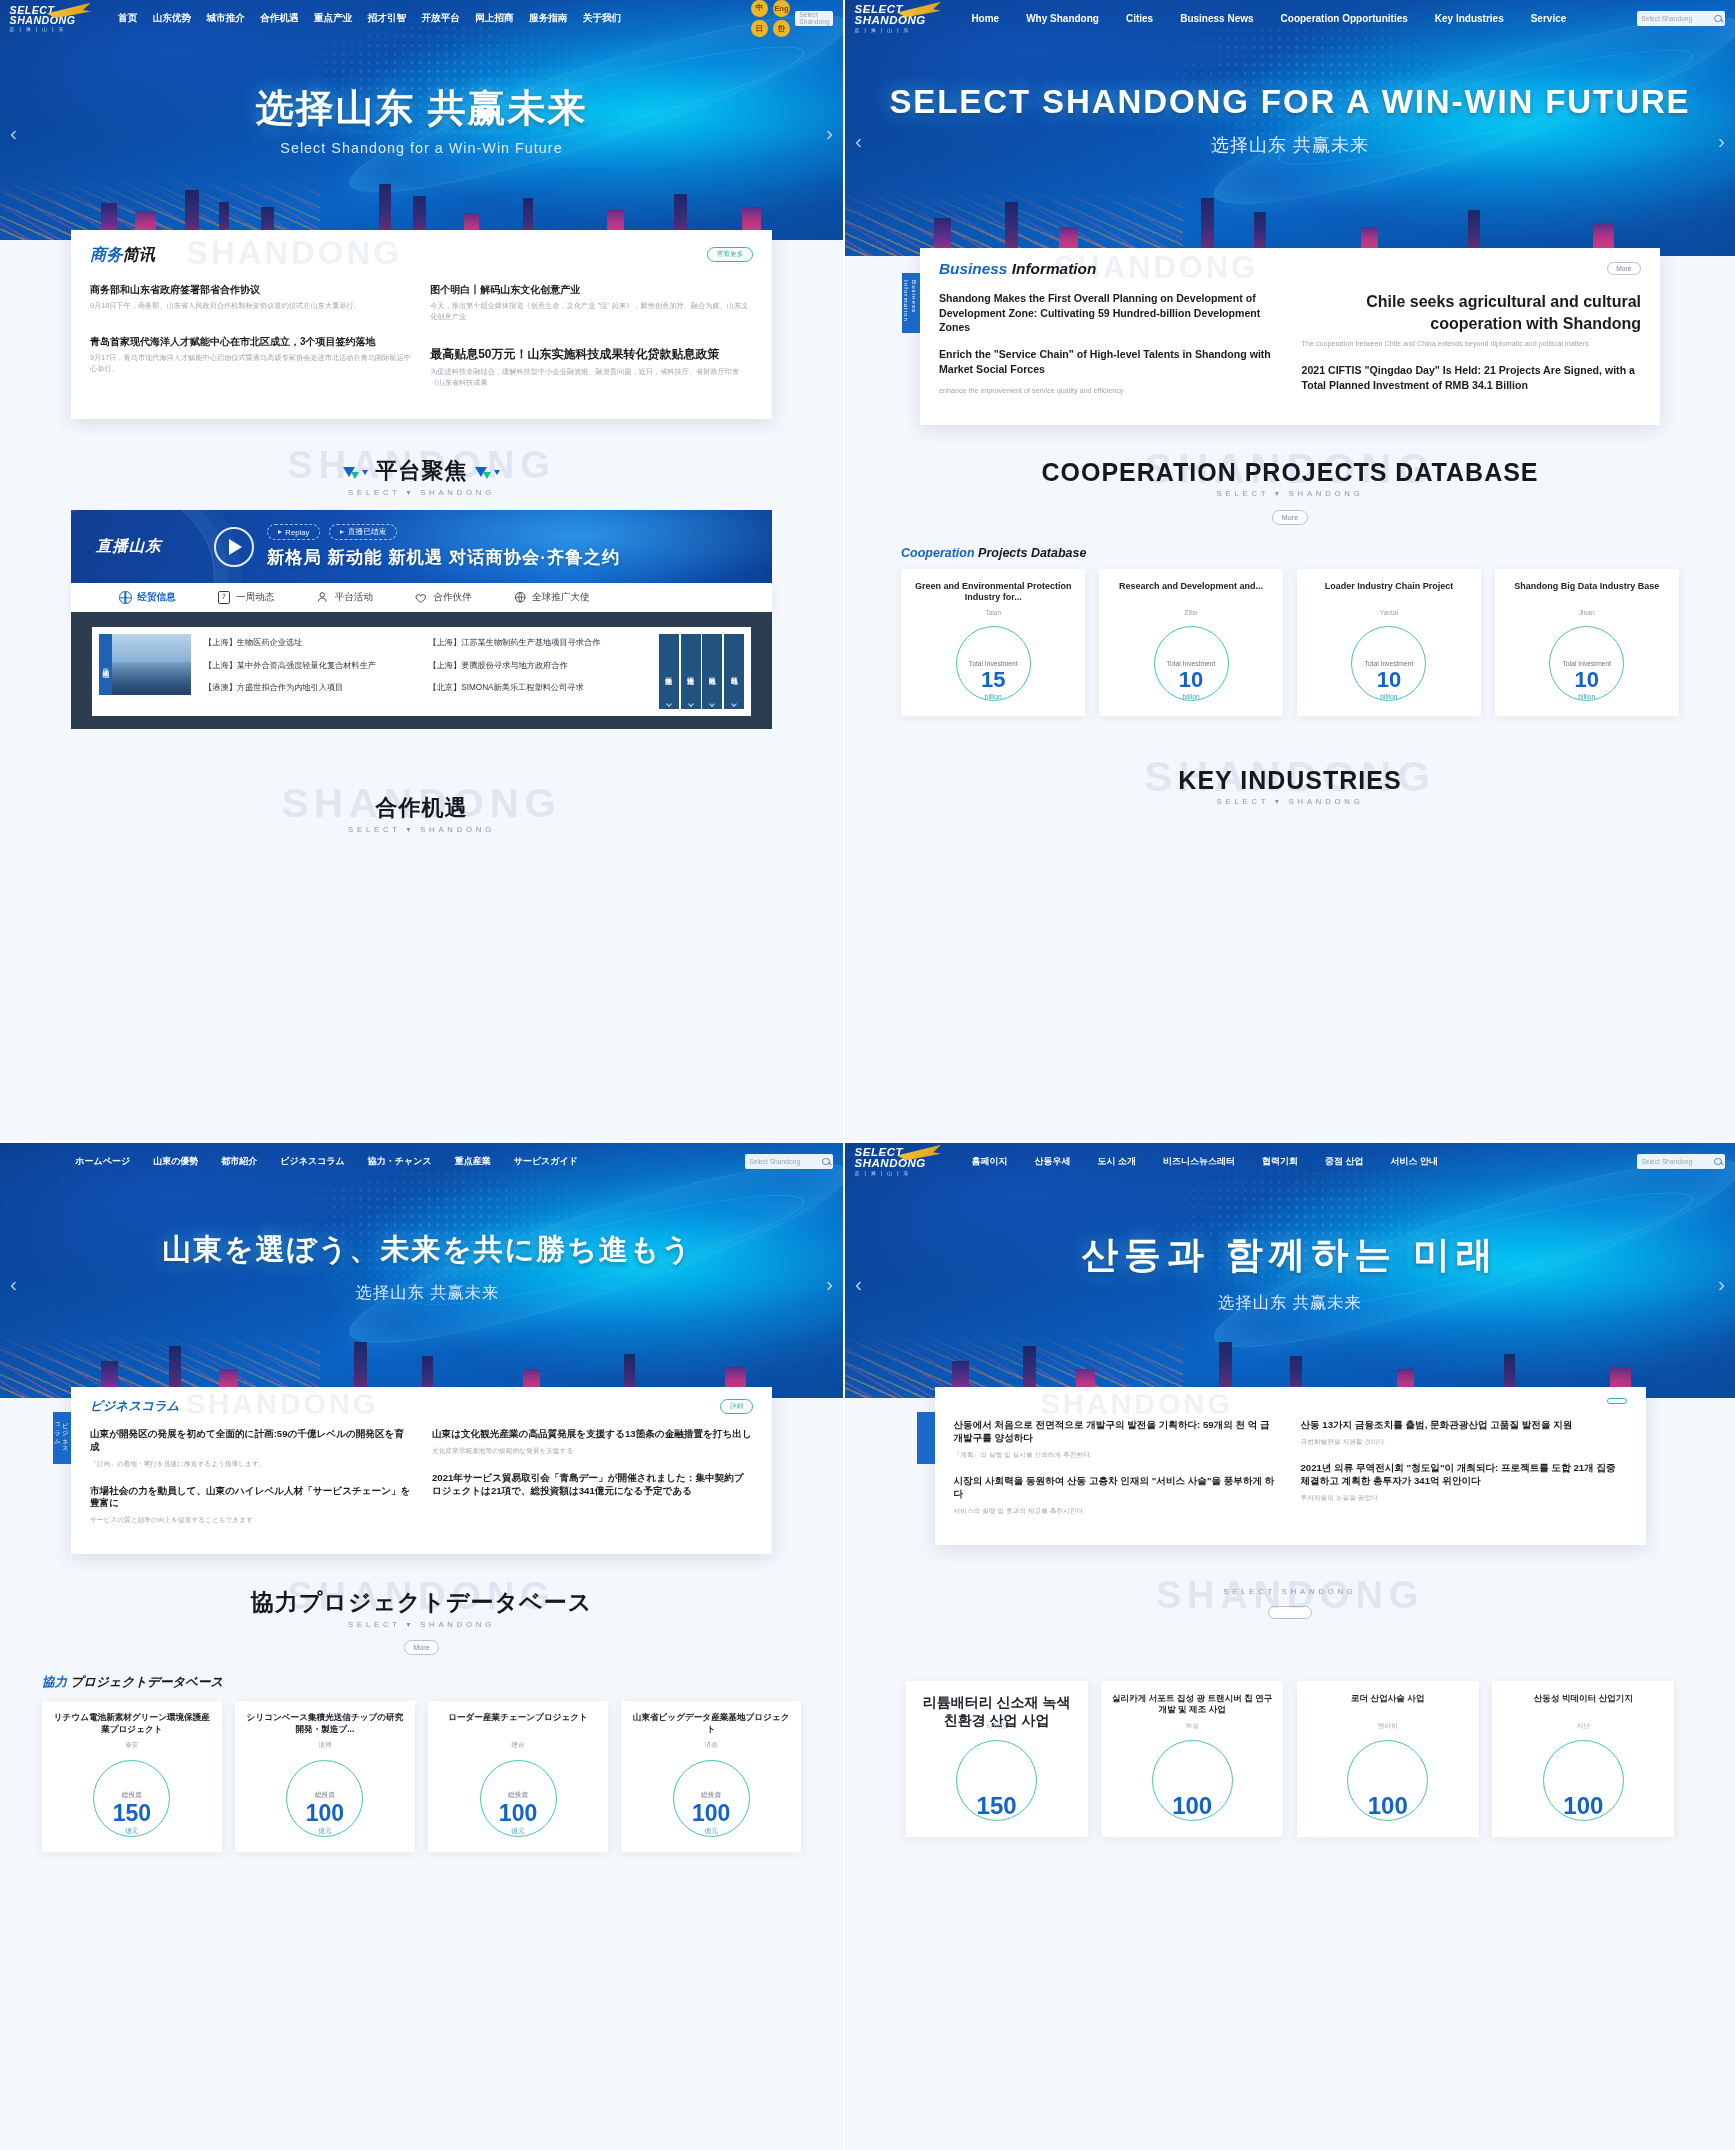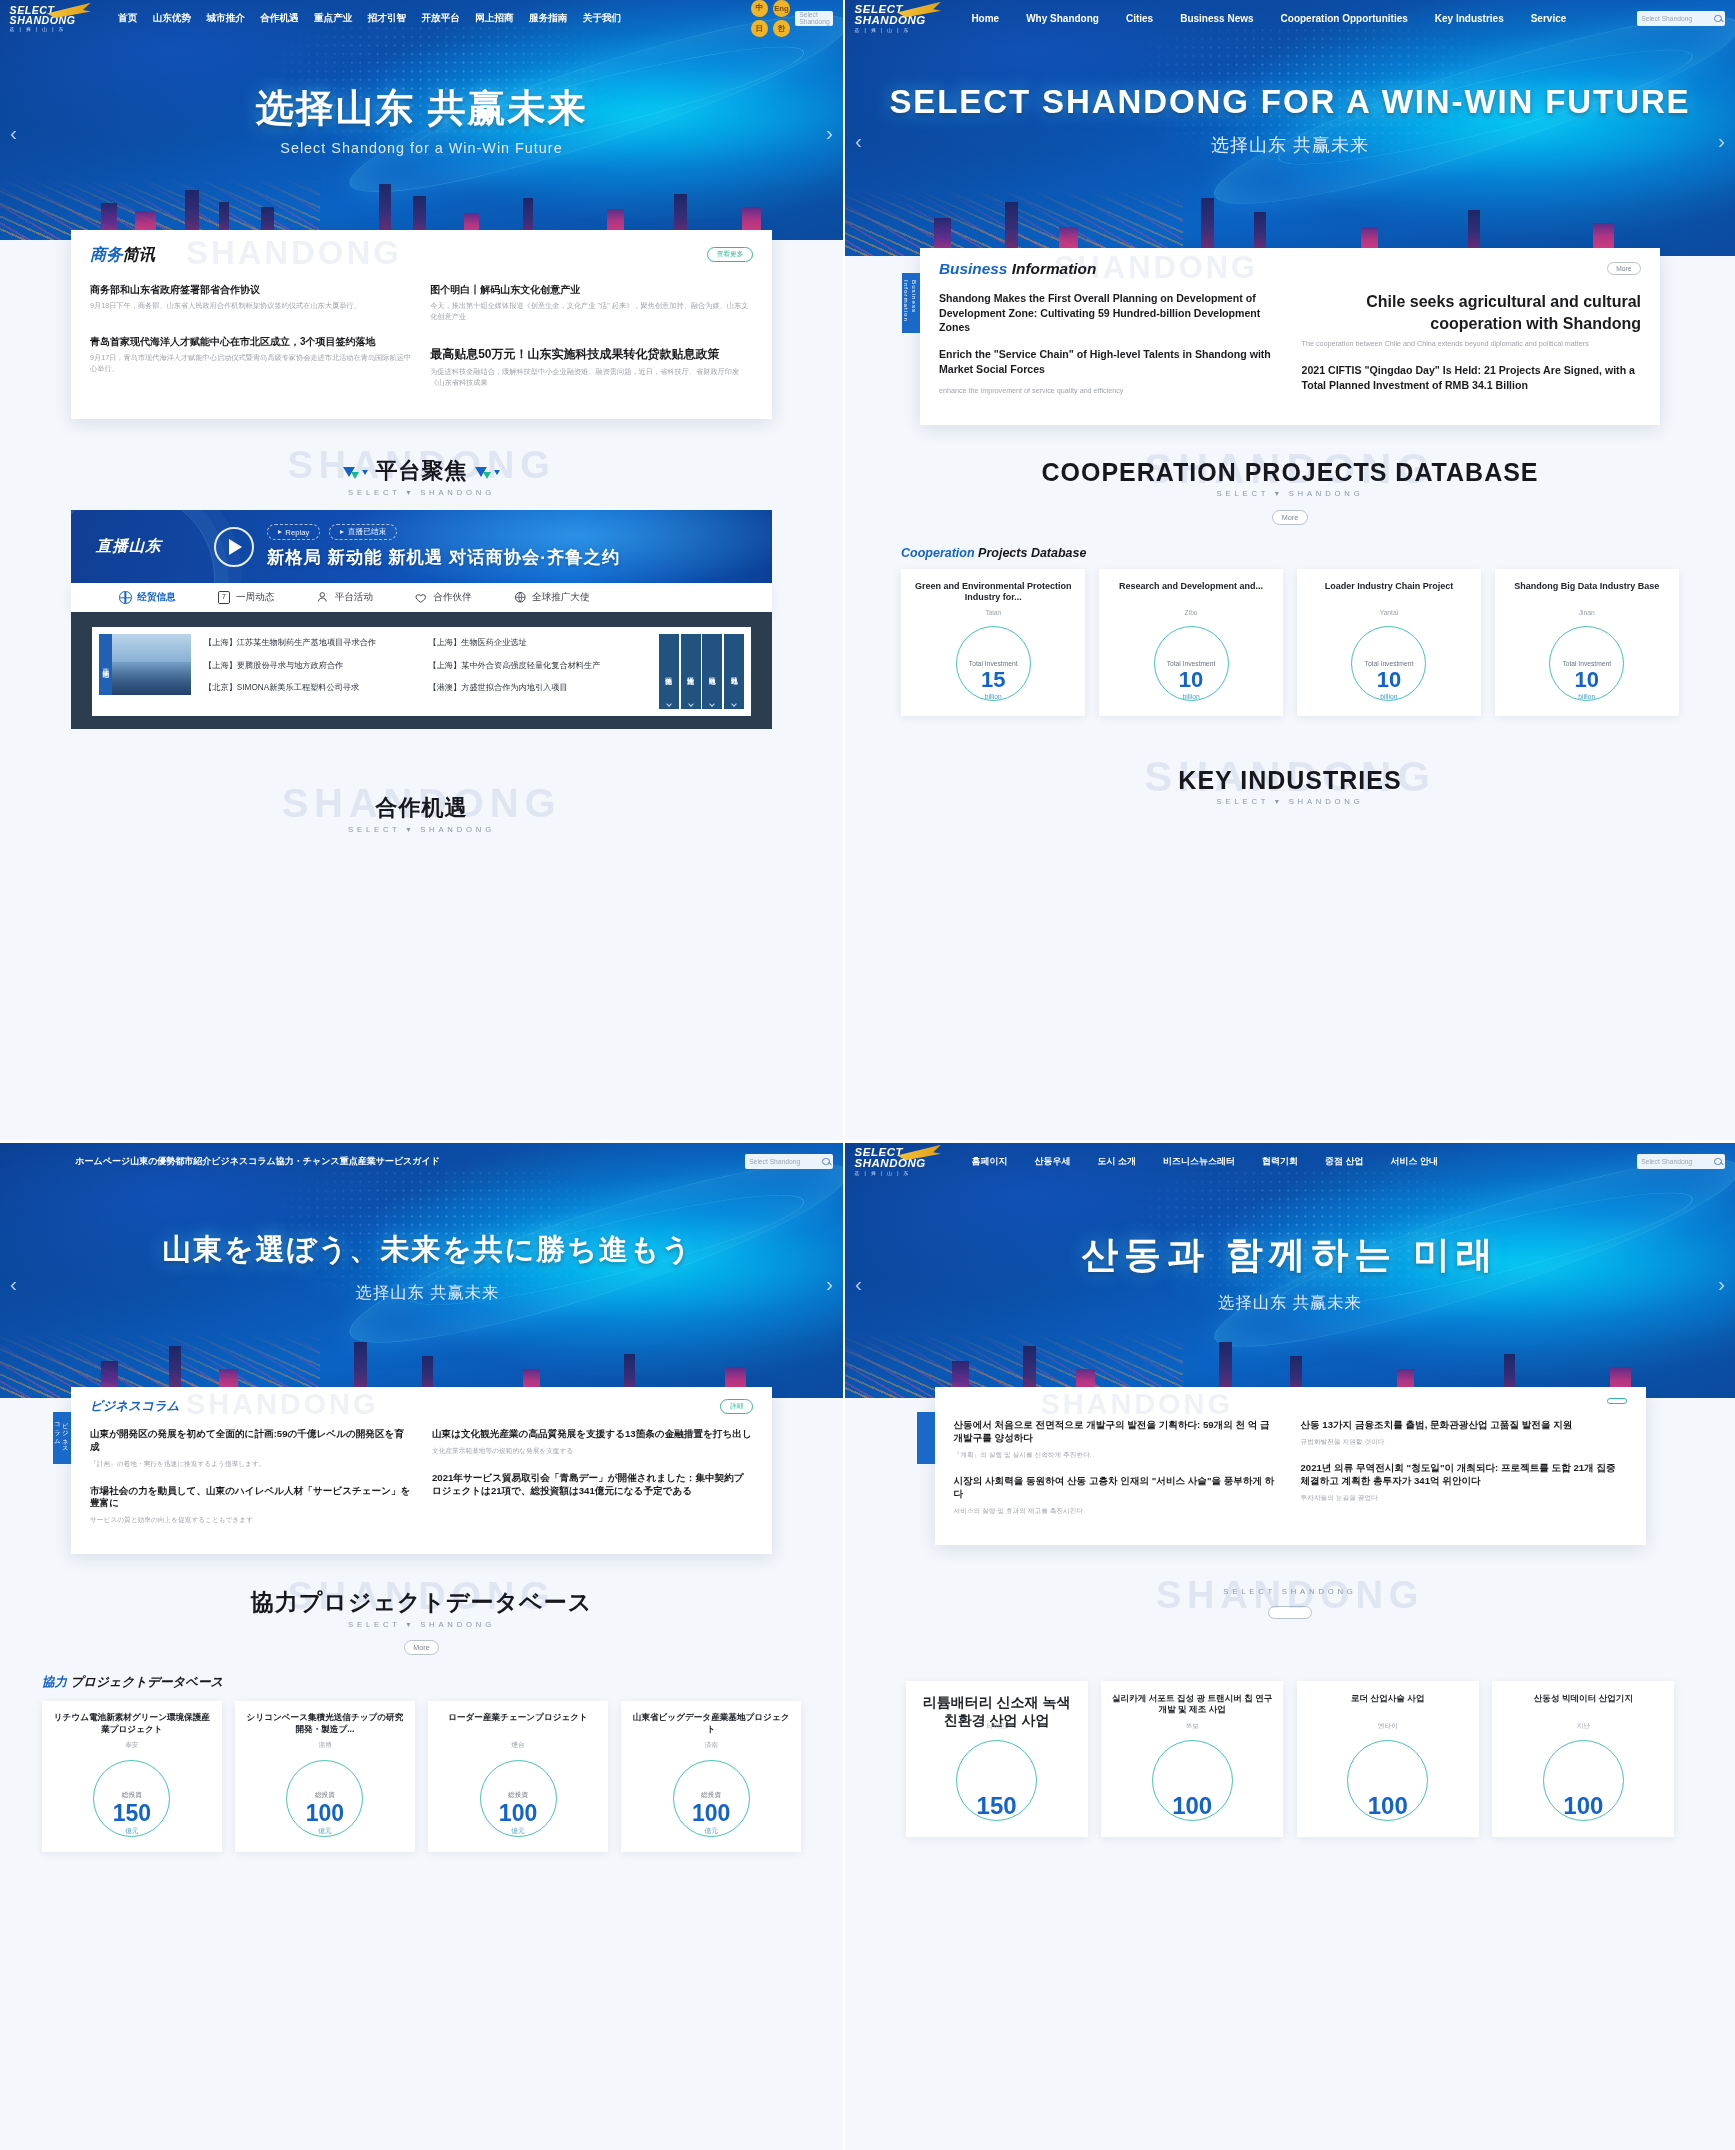--- a/index.html
+++ b/index.html
@@ -390,28 +390,28 @@
 
       <div class="listPanel" style="padding:15.4px 0 13.4px 0;">
         <div class="listArrow" style="left:50px;"></div>
         <div class="listInner" style="margin:0 21px;padding:6.7px;">
           <div class="thumb" style="width:92px;height:61px;">
             <div class="vtag">亚洲地区</div>
             <div class="sil"></div>
           </div>
           <div class="listCols" style="padding:0 5.8px 0 13.4px;font-size:8.2px;">
             <div class="listCol">
+              <div class="listRow" style="margin:2.9px 0 11.5px;">【上海】生物医药企业选址</div>
+              <div class="listRow" style="margin:0 0 11.5px;">【上海】某中外合资高强度轻量化复合材料生产</div>
+              <div class="listRow">【港澳】方盛世拟合作为内地引入项目</div>
+            </div>
+            <div class="listCol">
               <div class="listRow" style="margin:2.9px 0 11.5px;">【上海】江苏某生物制药生产基地项目寻求合作</div>
               <div class="listRow" style="margin:0 0 11.5px;">【上海】要腾股份寻求与地方政府合作</div>
               <div class="listRow">【北京】SIMONA新美乐工程塑料公司寻求</div>
-            </div>
-            <div class="listCol">
-              <div class="listRow" style="margin:2.9px 0 11.5px;">【上海】生物医药企业选址</div>
-              <div class="listRow" style="margin:0 0 11.5px;">【上海】某中外合资高强度轻量化复合材料生产</div>
-              <div class="listRow">【港澳】方盛世拟合作为内地引入项目</div>
             </div>
           </div>
           <div class="regionTabs">
             <div class="regionTab" style="width:20px;height:75px;margin-right:1.9px;">
                 <span>美洲地区</span>
                 <span class="chev"></span>
               </div>
             <div class="regionTab" style="width:20px;height:75px;margin-right:1.9px;">
                 <span>大洋洲地区</span>
                 <span class="chev"></span>
@@ -592,21 +592,21 @@
       <div class="bld dk" style="left:42%;bottom:0;width:13.4px;height:56px;"></div>
       <div class="bld dk" style="left:50%;bottom:0;width:11.5px;height:42px;"></div>
       <div class="bld pk" style="left:62%;bottom:0;width:17.3px;height:29px;"></div>
       <div class="bld dk" style="left:74%;bottom:0;width:11.5px;height:44px;"></div>
       <div class="bld pk" style="left:86%;bottom:0;width:21px;height:31px;"></div>
 
       <div class="navbar">
         <div class="logo" style="font-size:10.6px;visibility:hidden;width:0;">
           <span class="l1">SELECT</span>
         </div>
-        <div class="navlinks" style="margin-left:58px;font-size:9px;">
+        <div class="navlinks" style="gap:23px;margin-left:58px;font-size:9px;">
           <a>ホームページ</a>
           <a>山東の優勢</a>
           <a>都市紹介</a>
           <a>ビジネスコラム</a>
           <a>協力・チャンス</a>
           <a>重点産業</a>
           <a>サービスガイド</a>
         </div>
         <div class="searchbox" style="width:88px;">
           <span>Select Shandong</span>

